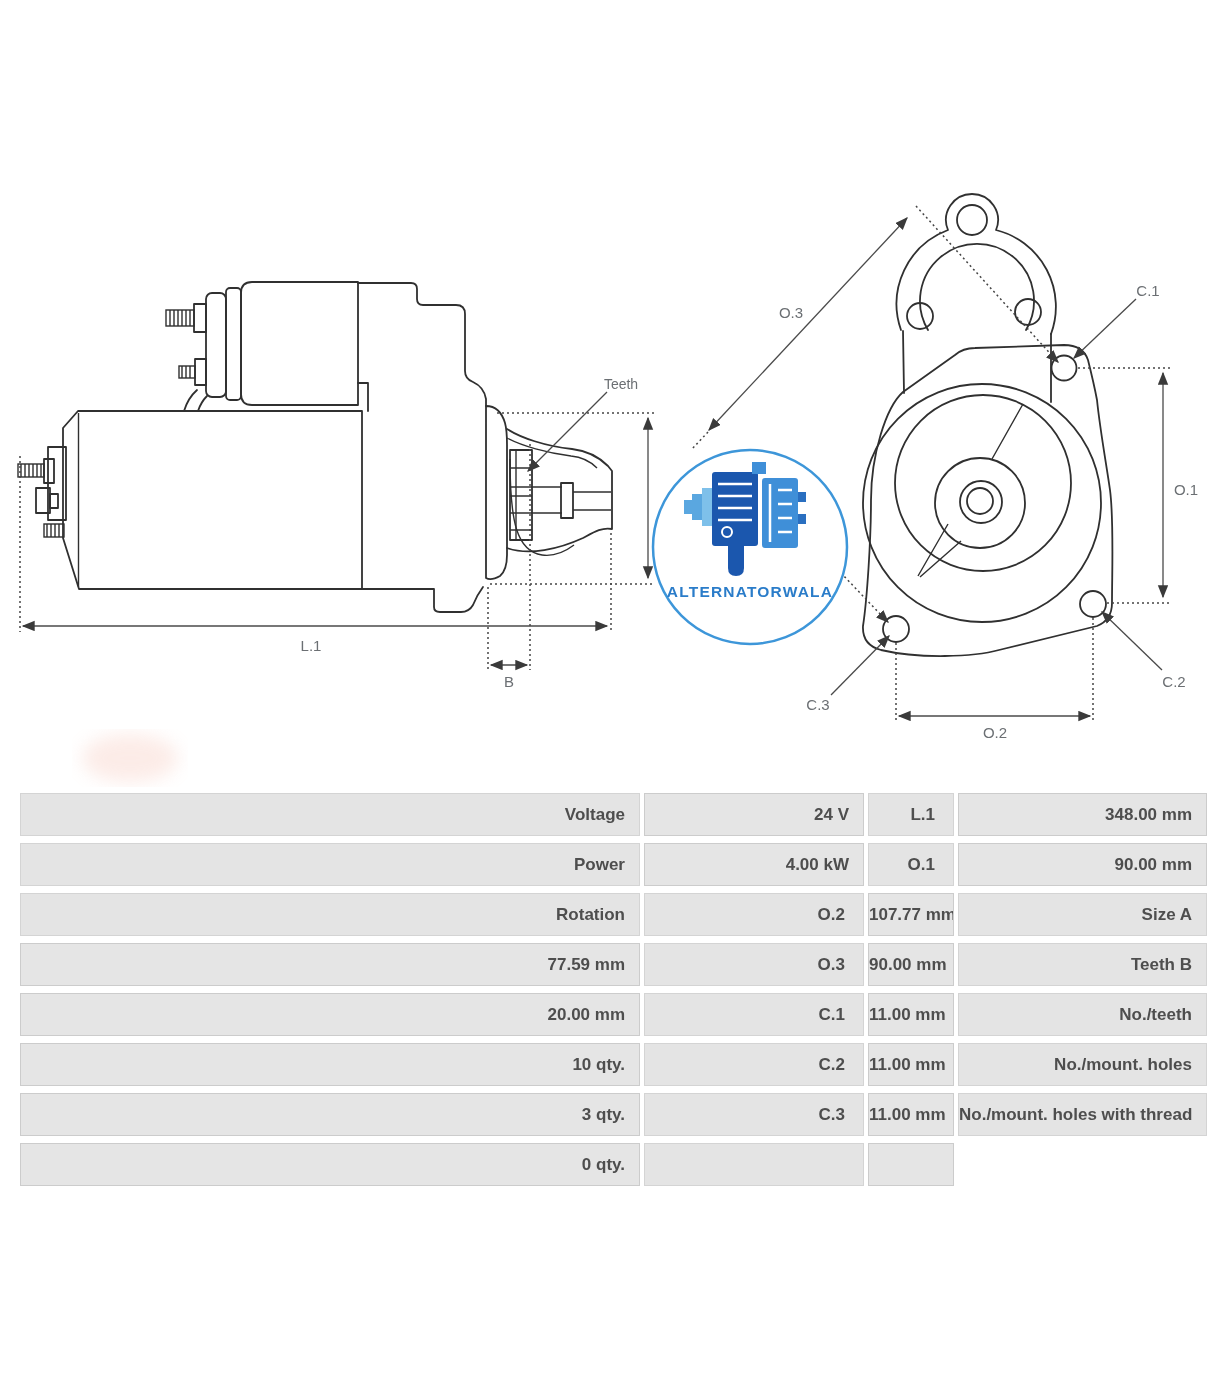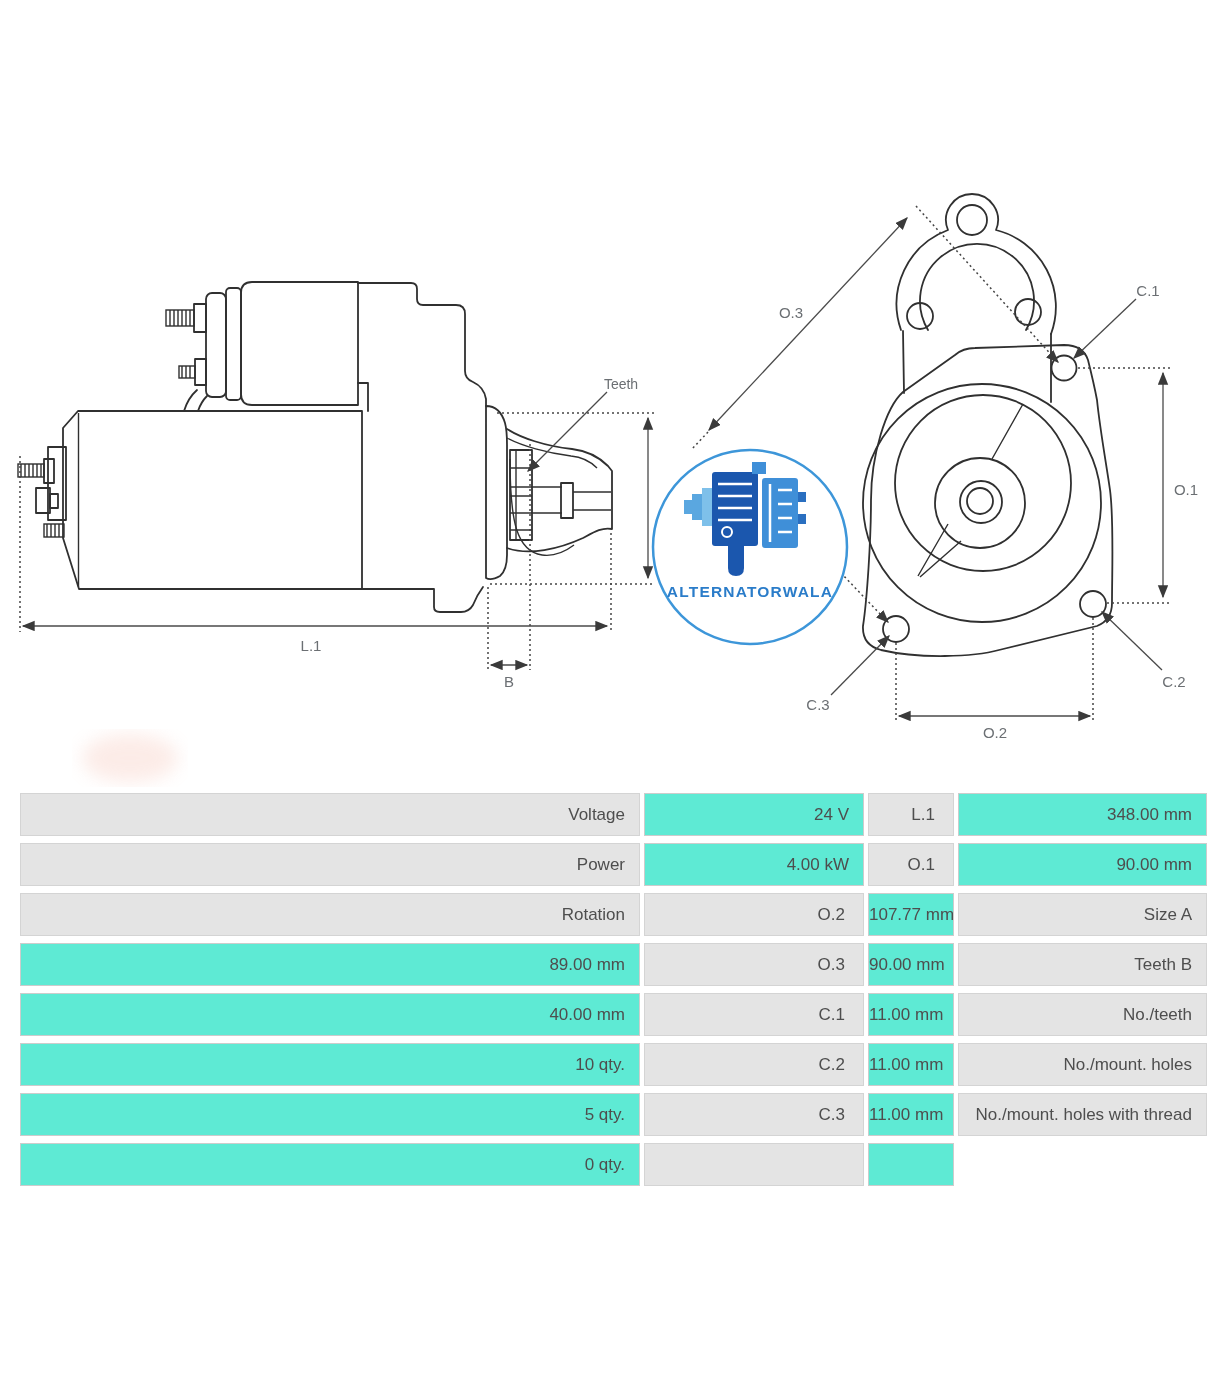--- a/index.html
+++ b/index.html
@@ -12,23 +12,23 @@
   .dot{fill:none;stroke:#454545;stroke-width:1.5;stroke-dasharray:2 3;}
   .lbl{fill:#6b6f73;font-size:15px;font-family:"Liberation Sans",sans-serif;text-anchor:middle;}
   .lbl-sm{font-size:14px;}
   .logo-text{font-weight:bold;font-size:15.5px;letter-spacing:1.2px;text-anchor:middle;
              font-family:"Liberation Sans",sans-serif;}
   
   #spec-table{position:absolute;left:20px;top:793px;width:1187px;
               display:grid;grid-template-columns:620px 220px 86px 249px;
               grid-auto-rows:43px;column-gap:4px;row-gap:7px;
               font-size:17px;color:#4e4e4e;}
-  .cell{line-height:41px;white-space:nowrap;overflow:hidden;box-sizing:border-box;}
+  .cell{line-height:41px;white-space:nowrap;overflow:hidden;box-sizing:border-box;font-weight:bold;}
   .cell.gray{background:#e4e4e4;border:1px solid #d4d4d4;}
-  .cell.white{background:#5eead4;border:1px solid #cccccc;}
+  .cell.white{background:#e5e5e5;border:1px solid #cccccc;}
   .cell.r{text-align:right;padding-right:14px;}
   .cell.dimk{text-align:right;padding-right:18px;}
 </style>
 </head>
 <body>
 
 <div id="page">
 
   <svg id="drawing" width="1225" height="790" viewBox="0 0 1225 790">
     <defs>
@@ -184,36 +184,36 @@
     <div class="cell gray r">Power</div>
     <div class="cell white r">4.00 kW</div>
     <div class="cell gray dimk">O.1</div>
     <div class="cell white r">90.00 mm</div>
 
     <div class="cell gray r">Rotation</div>
     <div class="cell gray dimk">O.2</div>
     <div class="cell white r">107.77 mm</div>
 
     <div class="cell gray r">Size A</div>
-    <div class="cell white r">89.00 mm</div>
+    <div class="cell white r">77.59 mm</div>
     <div class="cell gray dimk">O.3</div>
     <div class="cell white r">90.00 mm</div>
 
     <div class="cell gray r">Teeth B</div>
-    <div class="cell white r">40.00 mm</div>
+    <div class="cell white r">20.00 mm</div>
     <div class="cell gray dimk">C.1</div>
     <div class="cell white r">11.00 mm</div>
 
     <div class="cell gray r">No./teeth</div>
     <div class="cell white r">10 qty.</div>
     <div class="cell gray dimk">C.2</div>
     <div class="cell white r">11.00 mm</div>
 
     <div class="cell gray r">No./mount. holes</div>
-    <div class="cell white r">5 qty.</div>
+    <div class="cell white r">3 qty.</div>
     <div class="cell gray dimk">C.3</div>
     <div class="cell white r">11.00 mm</div>
 
     <div class="cell gray r">No./mount. holes with thread</div>
     <div class="cell white r">0 qty.</div>
     <div class="cell gray dimk"></div>
     <div class="cell white r"></div>
   </div>
 
 </div>

